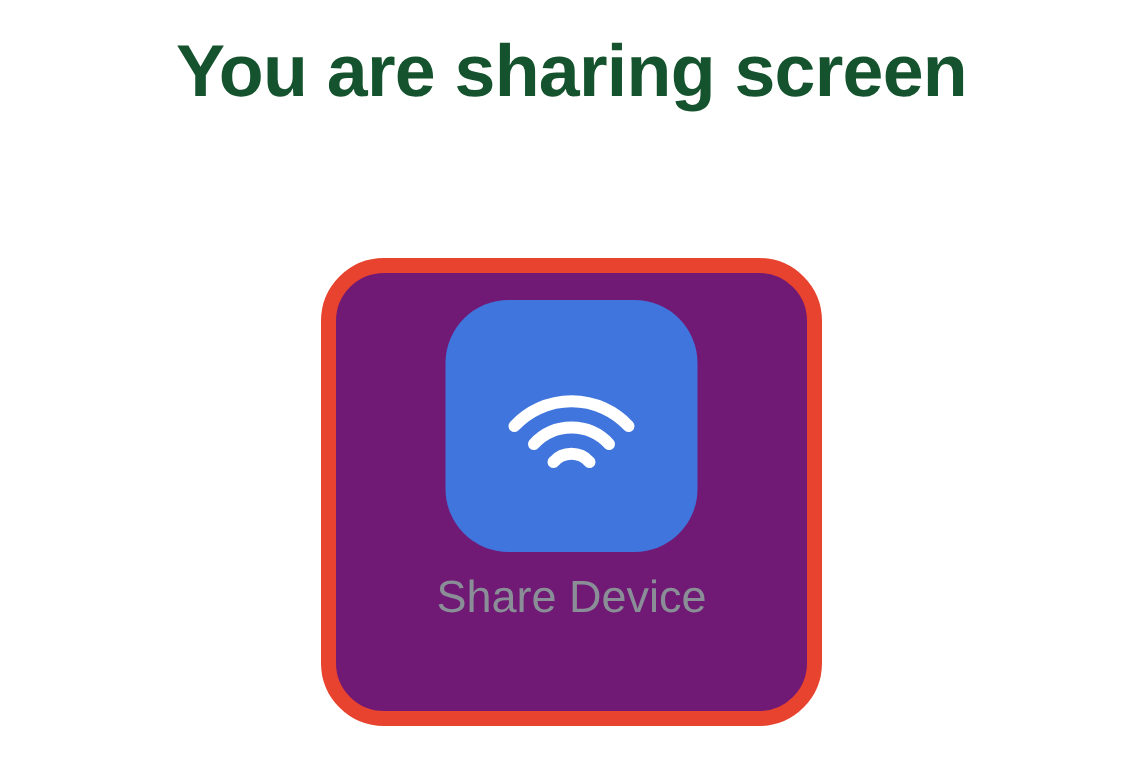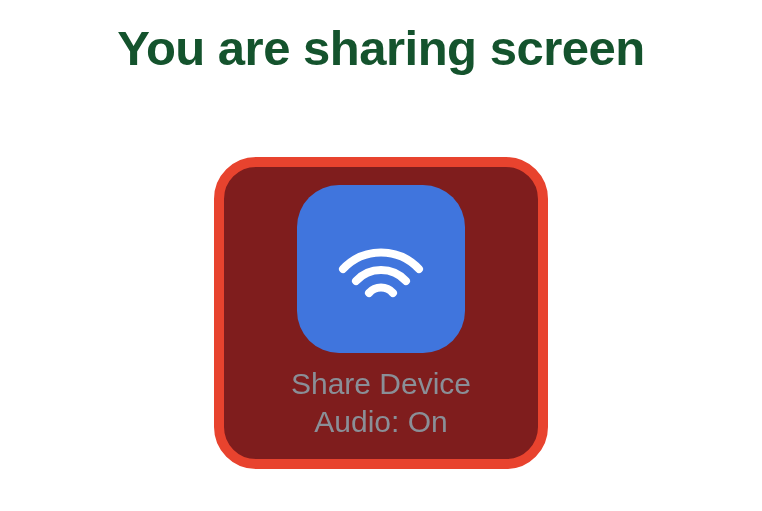--- a/index.html
+++ b/index.html
@@ -21,27 +21,27 @@
       left: 50%;
       transform: translateX(-50%);
       font-size: 49px;
       font-weight: 700;
       color: #14532d;
       letter-spacing: -0.5px;
       white-space: nowrap;
     }
     .highlight-box {
       position: absolute;
-      top: 157px;
+      top: 172px;
       left: 214px;
       width: 334px;
       height: 312px;
       border: 10px solid #e8432e;
       border-radius: 42px;
-      background: #7f1d1d;
+      background: #701a75;
       display: flex;
       flex-direction: column;
       align-items: center;
     }
     .icon-tile {
       margin-top: 18px;
       width: 168px;
       height: 168px;
       background: #4075dd;
       border-radius: 42px;
@@ -78,15 +78,14 @@
         <g fill="none" stroke="#ffffff" stroke-width="8" stroke-linecap="round">
           <path d="M 12 50 A 52 52 0 0 1 88 50"></path>
           <path d="M 25 62 A 34 34 0 0 1 75 62"></path>
           <path d="M 38 74 A 16 16 0 0 1 62 74"></path>
         </g>
       </svg>
     </span>
   </div>
   <div class="labels">
     <div>Share Device</div>
-    <div>Audio: On</div>
   </div>
 </div>
 
 </body></html>

